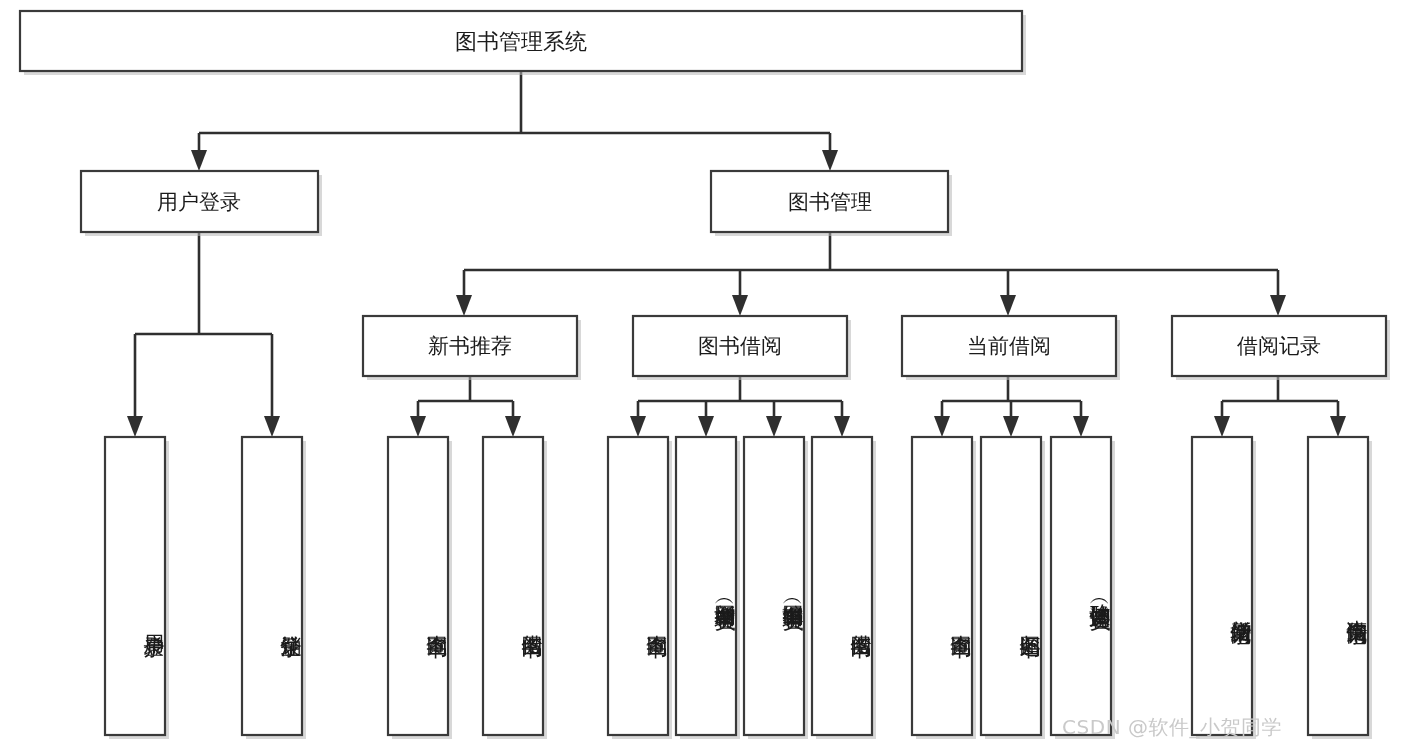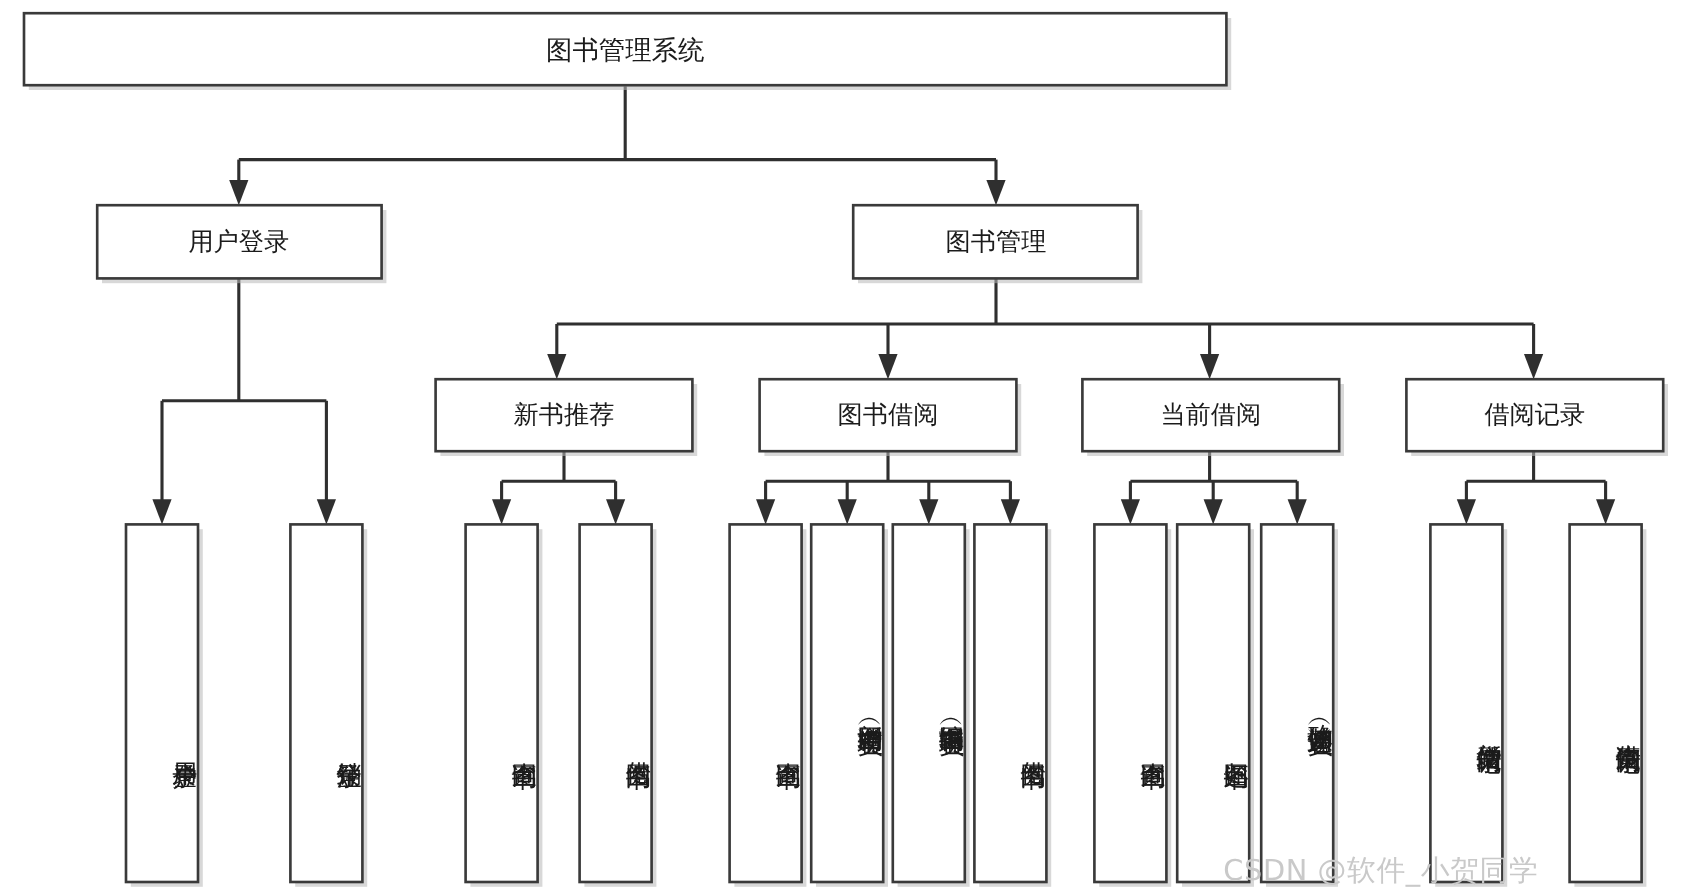--- a/index.html
+++ b/index.html
@@ -75,21 +75,21 @@
     display: flex;
     align-items: flex-start;
     justify-content: center;
     pointer-events: none;
   }
   .watermark {
     position: absolute;
     right: 8px;
     bottom: 6px;
     font-family: "DejaVu Sans", "Liberation Sans", sans-serif;
-    font-size: 24px;
+    font-size: 20px;
     color: #c9c9c9;
     letter-spacing: 0.5px;
     white-space: nowrap;
   }
 </style>
 </head>
 <body>
 
 <div id="diagram-root">
 

